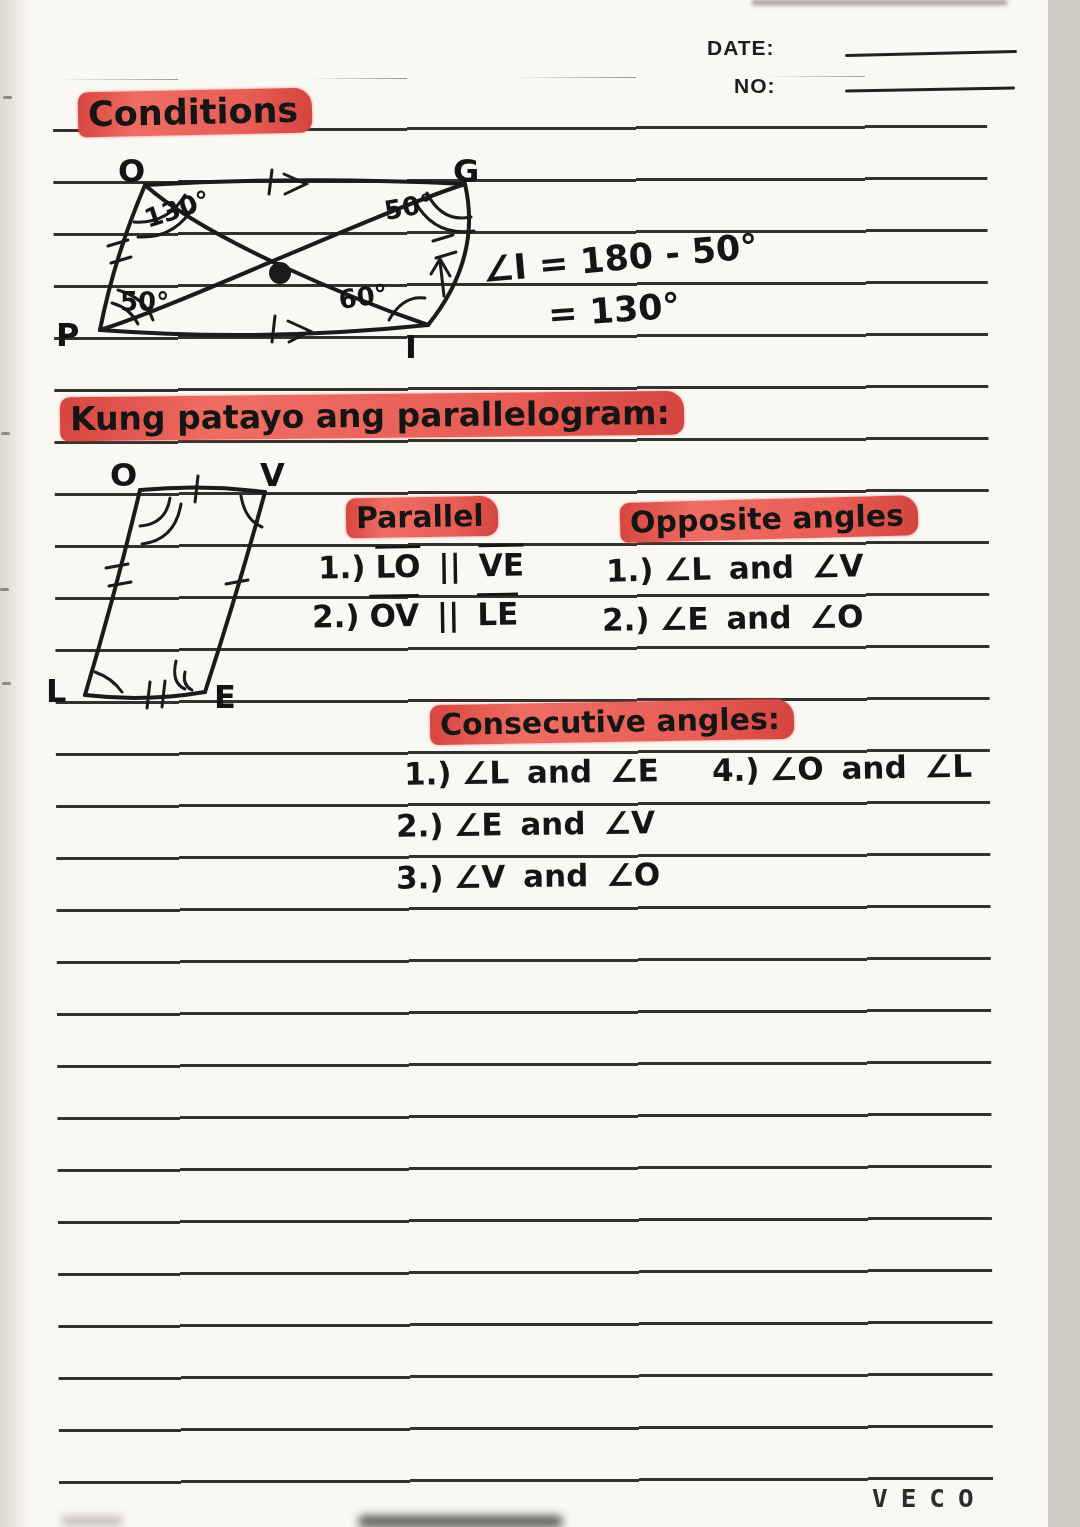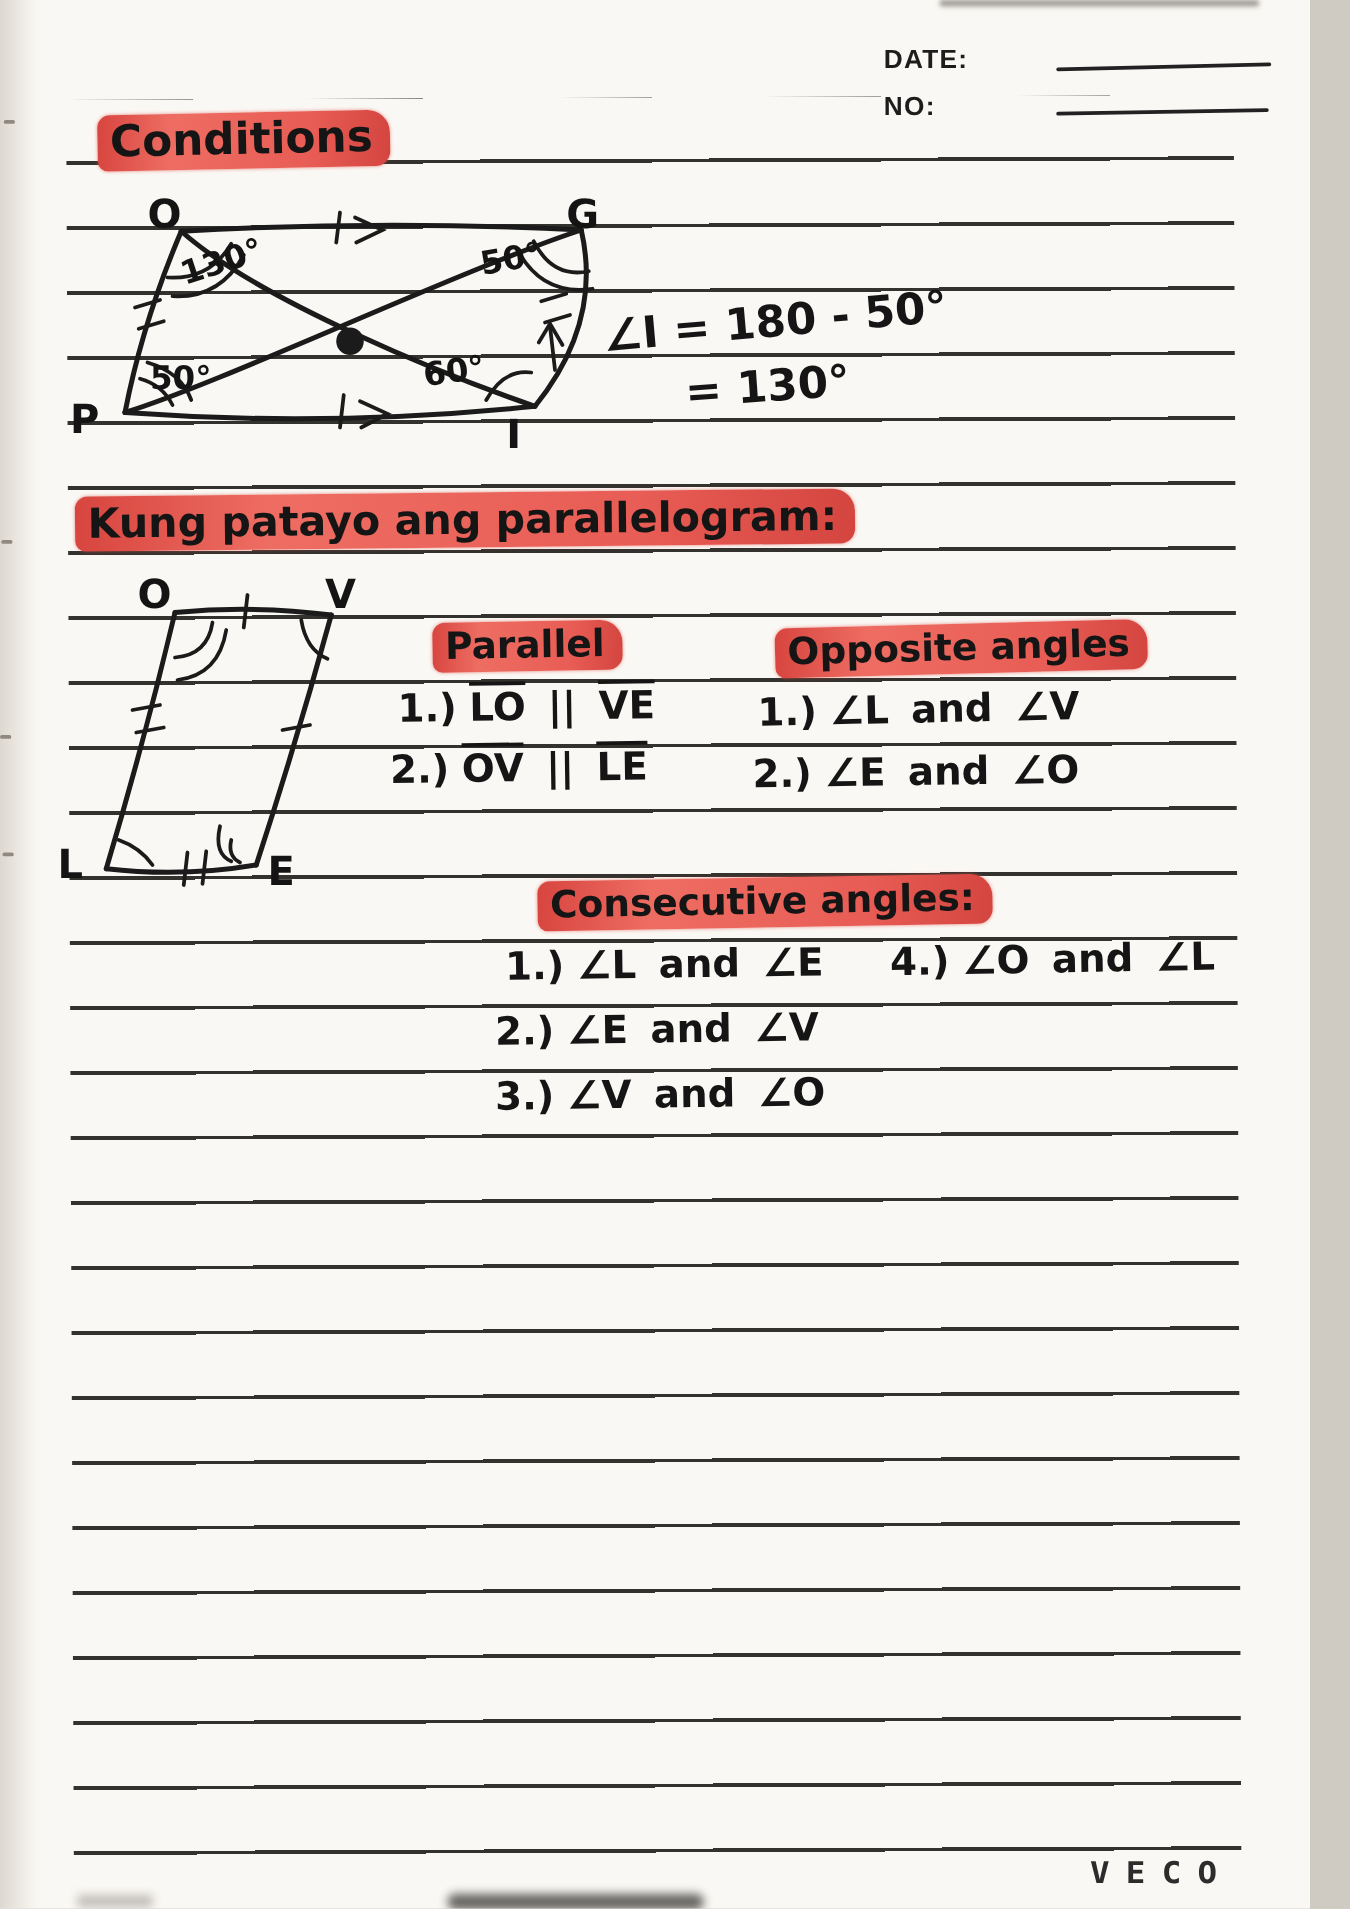--- a/index.html
+++ b/index.html
@@ -11,21 +11,21 @@
   .margin-mark{position:absolute;width:9px;height:3px;background:#8f897f;border-radius:2px;}
   
   .rules{position:absolute;left:56px;right:58px;top:78px;height:1408px;
          background:repeating-linear-gradient(180deg,rgba(0,0,0,0) 0px,rgba(0,0,0,0) 49px,#34322e 49px,#34322e 52px);
          transform:rotate(-0.25deg);}
   .rule-partial{position:absolute;height:3px;background:#222;border-radius:2px;}
   .rule-date{left:845px;top:52px;width:172px;transform:rotate(-1.4deg);}
   .rule-no{left:845px;top:88px;width:170px;transform:rotate(-1deg);}
   .print{font-family:"Liberation Sans",sans-serif;font-weight:bold;font-size:21px;color:#1d1d1d;letter-spacing:1px;}
   .hdr-date{position:absolute;left:707px;top:36px;}
-  .hdr-no{position:absolute;left:707px;top:74px;}
+  .hdr-no{position:absolute;left:734px;top:74px;}
   
   .hw{position:absolute;font-weight:bold;color:#151515;white-space:nowrap;}
   .hl{background:linear-gradient(93deg,#d7453f,#ee6d62 25%,#e85d55 72%,#d4453f);
       border-radius:10px 18px 12px 8px;padding:2px 14px 3px 10px;box-shadow:0 0 3px rgba(222,80,72,.65);}
   .t-conditions{left:78px;top:92px;font-size:35px;transform:rotate(-1.2deg);}
   .t-kung{left:60px;top:396px;font-size:33px;transform:rotate(-0.6deg);}
   .eq1{left:482px;top:238px;font-size:35px;transform:rotate(-5deg);}
   .eq2{left:548px;top:290px;font-size:35px;transform:rotate(-4deg);}
   .h-parallel{left:346px;top:499px;font-size:30px;transform:rotate(-1deg);}
   .h-opposite{left:620px;top:501px;font-size:30px;transform:rotate(-1.5deg);}

